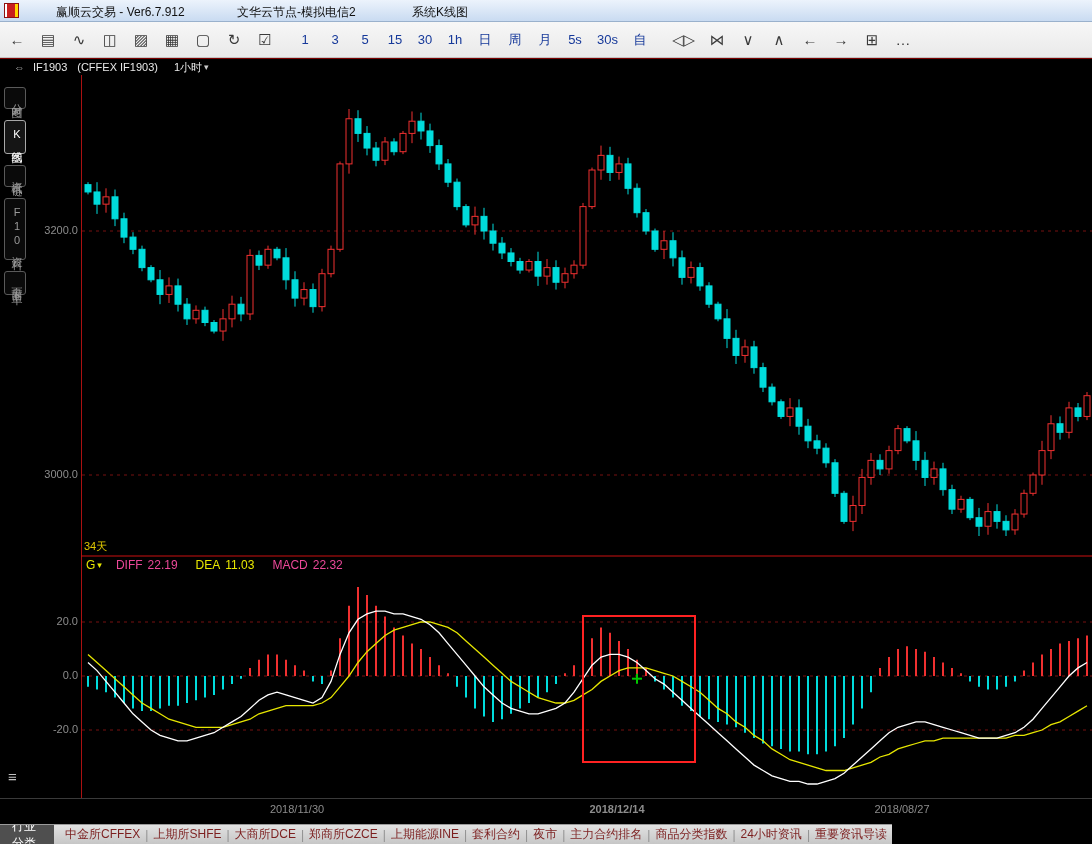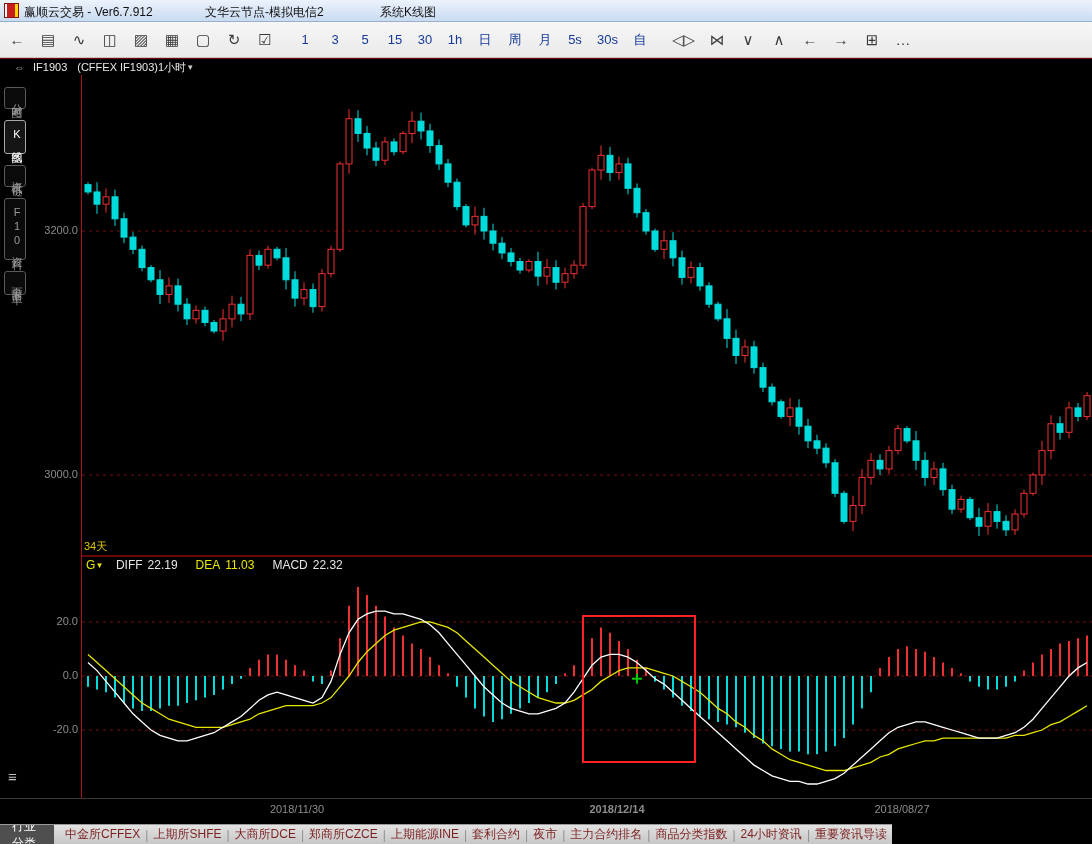--- a/index.html
+++ b/index.html
@@ -8,21 +8,21 @@
     position:relative; background:#000; overflow:hidden;
     font-family:"Liberation Sans","DejaVu Sans",sans-serif;
   }
   
   .titlebar {
     position:absolute; top:0; left:0; width:1092px; height:22px;
     background:linear-gradient(#ecf3fc,#c9dbf1);
     border-bottom:1px solid #9ab1cc;
     font-size:12px; color:#111;
   }
-  .titlebar span { position:absolute; top:4px; white-space:nowrap; }
+  .titlebar span { position:absolute; top:4px; white-space:nowrap;margin-left:32px; }
   .appicon {
     position:absolute; left:4px; top:3px; width:15px; height:15px;
     background:#c81e1e; border:1px solid #8d1010;
     box-shadow:inset 2px 0 0 #fff, inset -3px 0 0 #ffd700;
   }
   .t-app { left:24px; }
   .t-node { left:205px; }
   .t-view { left:380px; }
   
   .toolbar {
@@ -42,21 +42,21 @@
   .tb-gap { display:inline-block; width:10px; }
   
   .contractbar {
     position:absolute; top:58px; left:0; width:1092px; height:17px;
     background:#000; border-top:1px solid #7a0000;
     color:#e8e8e8; font-size:11px; display:flex; align-items:center;
     padding-left:14px;
   }
   .contractbar .c-icon { color:#c8c8c8; margin-right:8px; font-size:11px; }
   .contractbar .c-symbol { font-weight:normal; margin-right:10px; }
-  .contractbar .c-exch { }
+  .contractbar .c-exch { margin-right:16px; }
   .contractbar .c-period { margin-right:2px; }
   .contractbar .c-caret { font-size:9px; color:#cccccc; }
   
   .sidebar {
     position:absolute; top:75px; left:0; width:30px; height:723px;
     background:#000; padding-top:12px;
   }
   .vtab {
     writing-mode:vertical-rl; text-orientation:upright;
     border:1px solid #5a5a5a; border-radius:3px;
@@ -84,21 +84,21 @@
   
   .days-label { position:absolute; left:84px; top:539px; color:#e0c800; font-size:11px; }
   .ind-header {
     position:absolute; left:86px; top:558px; font-size:12px;
     display:flex; align-items:center; white-space:nowrap;
   }
   .ind-header .sel { color:#e8e800; margin-right:2px; }
   .ind-header .sel-caret { color:#e8e800; font-size:9px; margin-right:14px; }
   .ind-header .lbl { margin-right:5px; }
   .ind-header .val { margin-right:18px; }
-  .c-white { color:#e5e5e5; } .c-yellow { color:#e8e800; }
+  .c-white { color:#ec4899; } .c-yellow { color:#e8e800; }
   
   .bottombar {
     position:absolute; top:824px; left:0; width:892px; height:20px;
     background:linear-gradient(#e2e2e2,#c6c6c6);
     border-top:1px solid #9a9a9a;
     display:flex; align-items:center; font-size:12px; overflow:hidden;
   }
   .bb-active {
     background:#4f4f4f; color:#ffffff; height:100%;
     display:flex; align-items:center; padding:0 12px; margin-right:6px;

